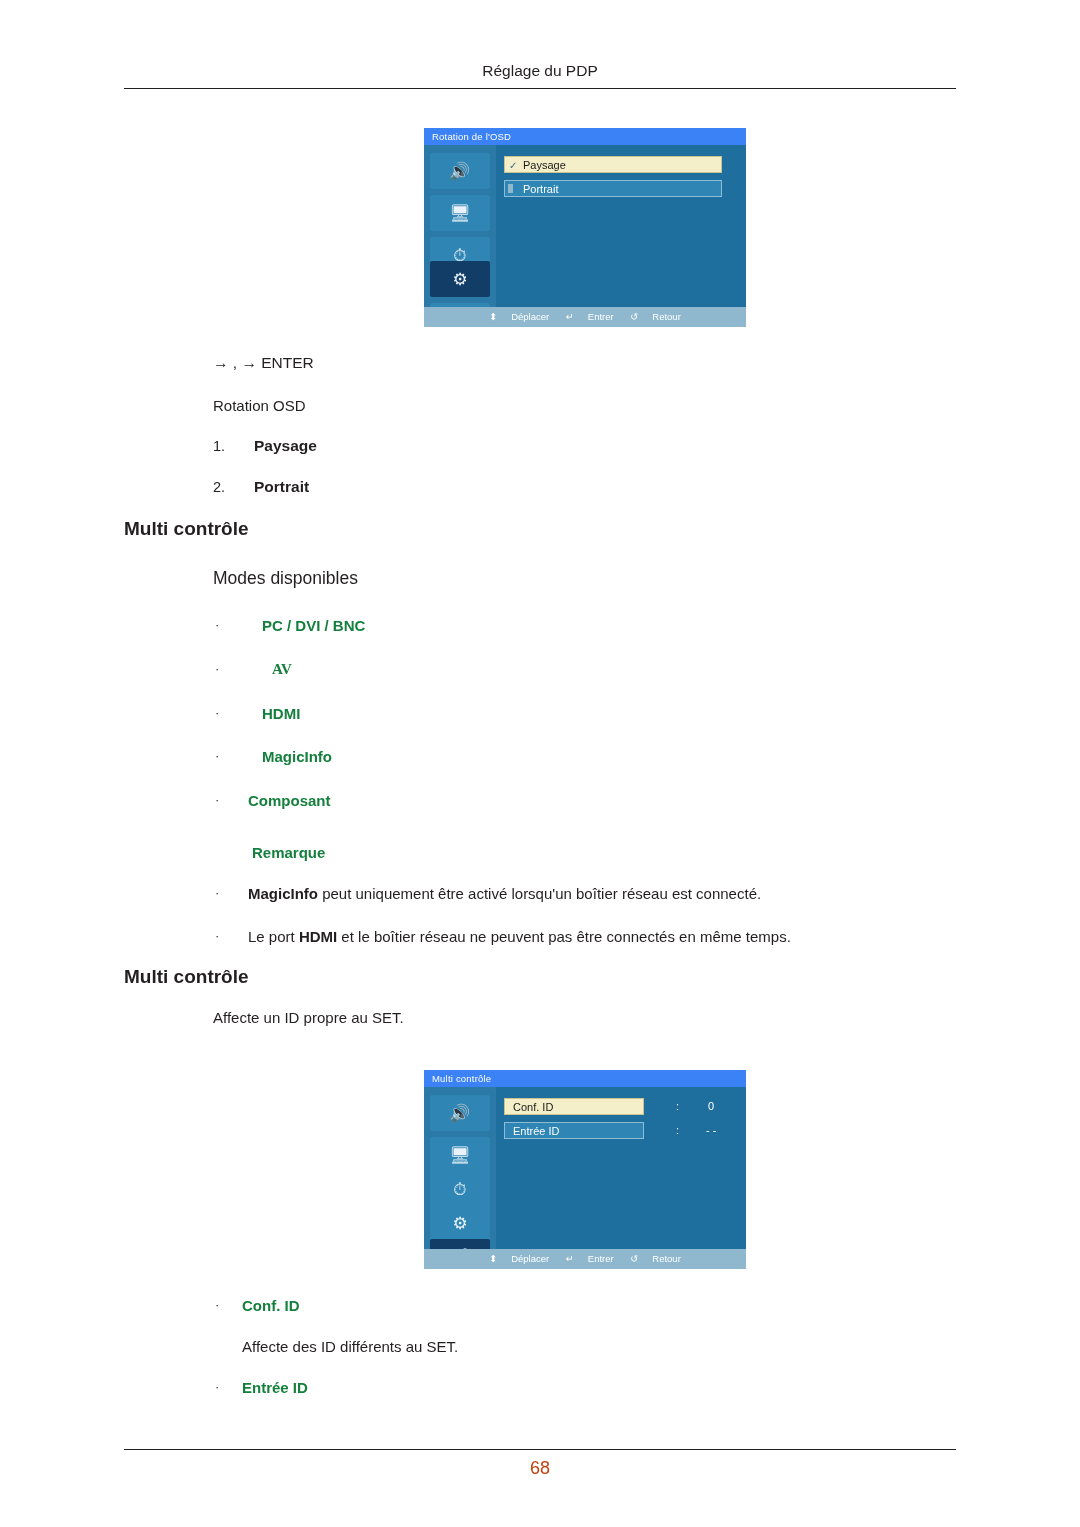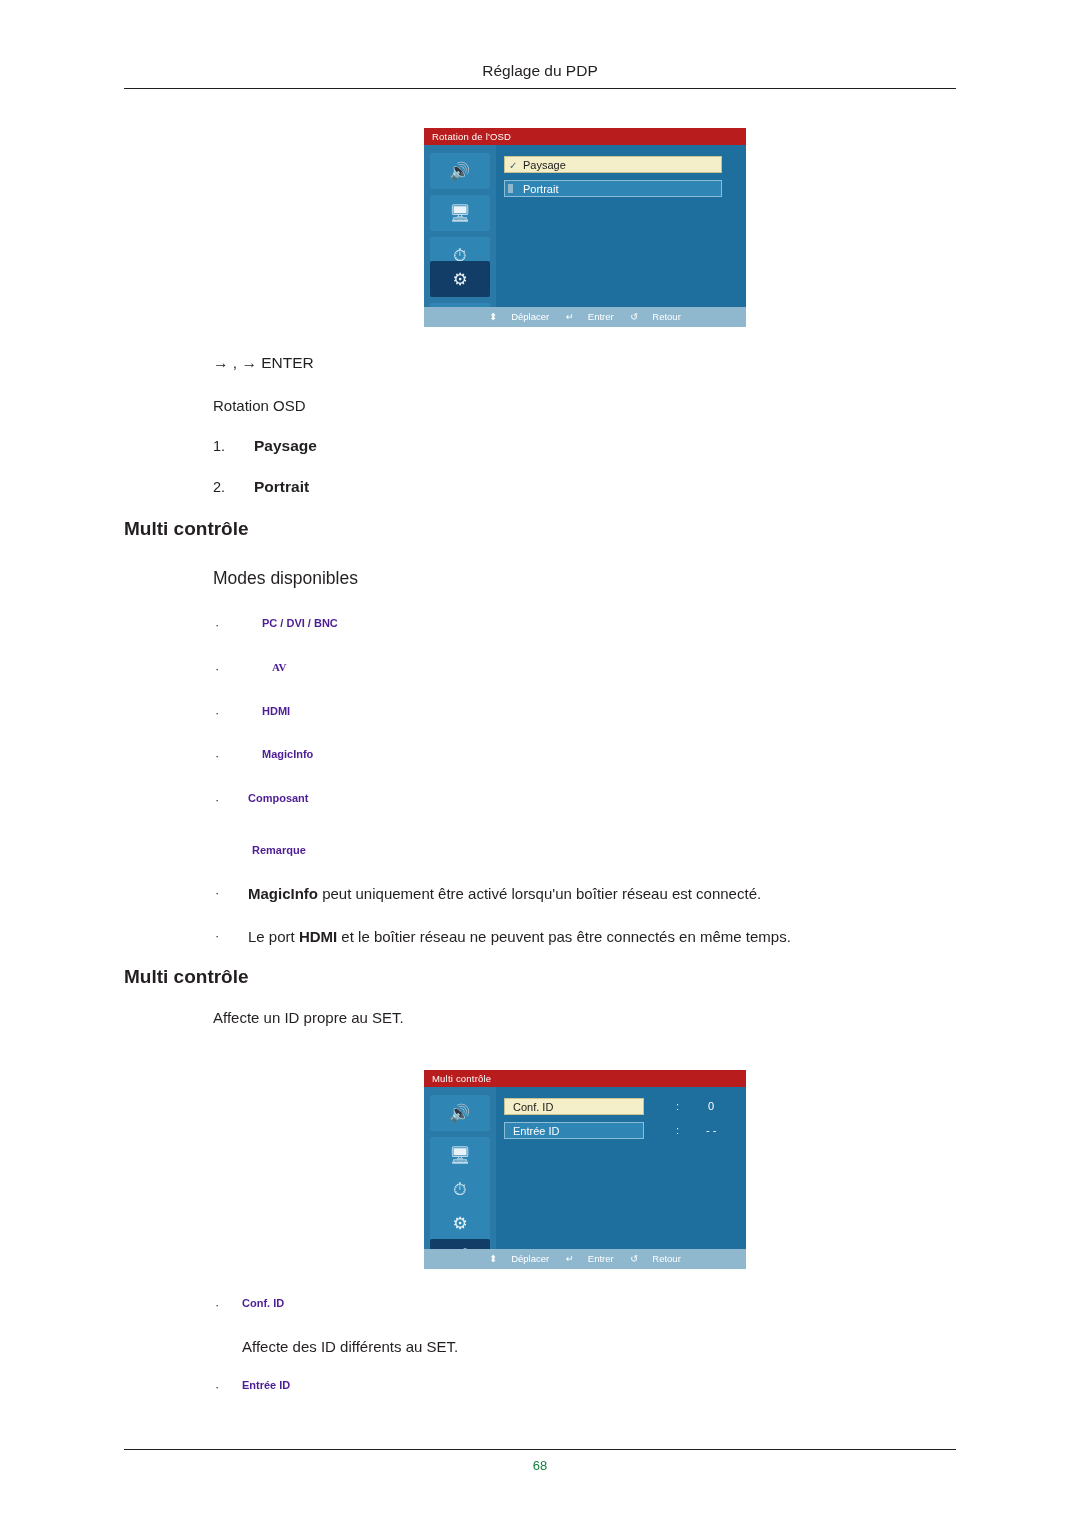--- a/index.html
+++ b/index.html
@@ -48,37 +48,37 @@
     width: 832px;
     height: 1px;
     background: #231f20;
   }
   .footer-num {
     position: absolute;
     top: 1458px;
     left: 124px;
     width: 832px;
     text-align: center;
-    font-size: 13px;
-    color: #15803d;
+    font-size: 18px;
+    color: #c2410c;
   }
 
   
   .osd {
     position: absolute;
     background: #1f6f9e;
     border: 0;
     overflow: hidden;
   }
   .osd-title {
     position: absolute;
     left: 0; top: 0;
     width: 100%;
     height: 17px;
-    background: #b91c1c;
+    background: #3b82f6;
     color: #ffffff;
     font-size: 9.5px;
     line-height: 17px;
     padding-left: 8px;
     box-sizing: border-box;
     letter-spacing: .2px;
   }
   .osd-sidebar {
     position: absolute;
     left: 0;
@@ -175,22 +175,22 @@
     color: #231f20;
   }
   .h3 {
     position: absolute;
     font-size: 17.5px;
     font-weight: normal;
     color: #231f20;
   }
   .bullet {
     position: absolute;
-    font-size: 11px;
-    color: #4c1d95;
+    font-size: 15px;
+    color: #15803d;
   }
   .dot {
     position: absolute;
     font-size: 13px;
     color: #231f20;
   }
   .numlabel {
     position: absolute;
     font-size: 14.5px;
     color: #231f20;

